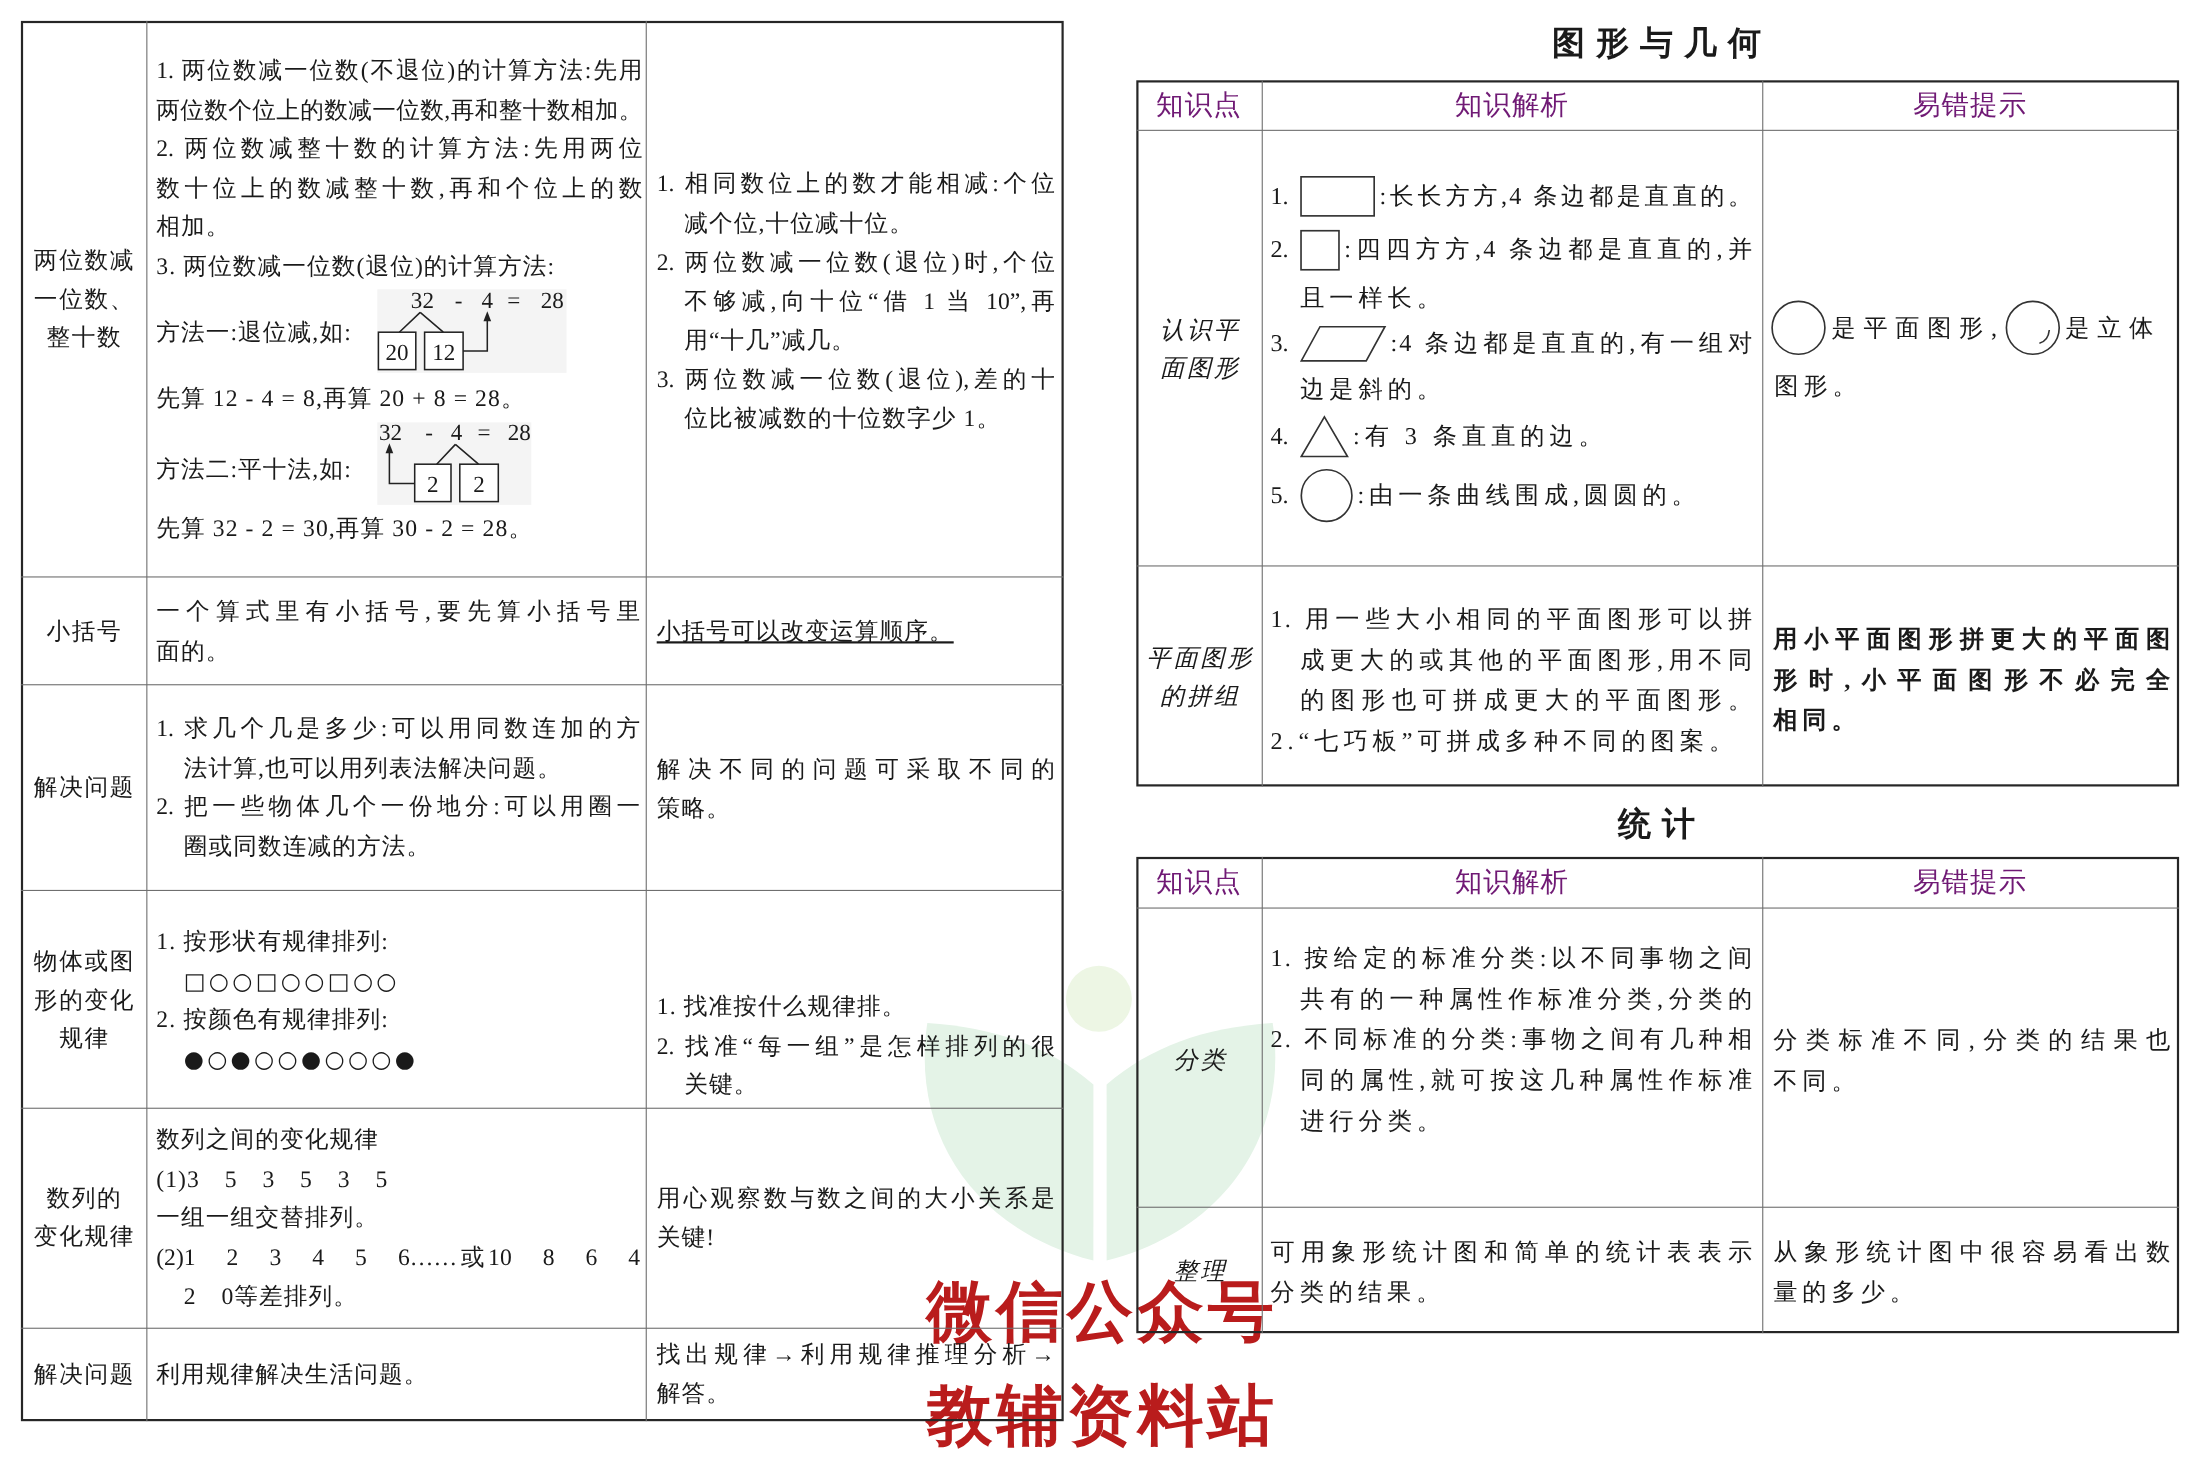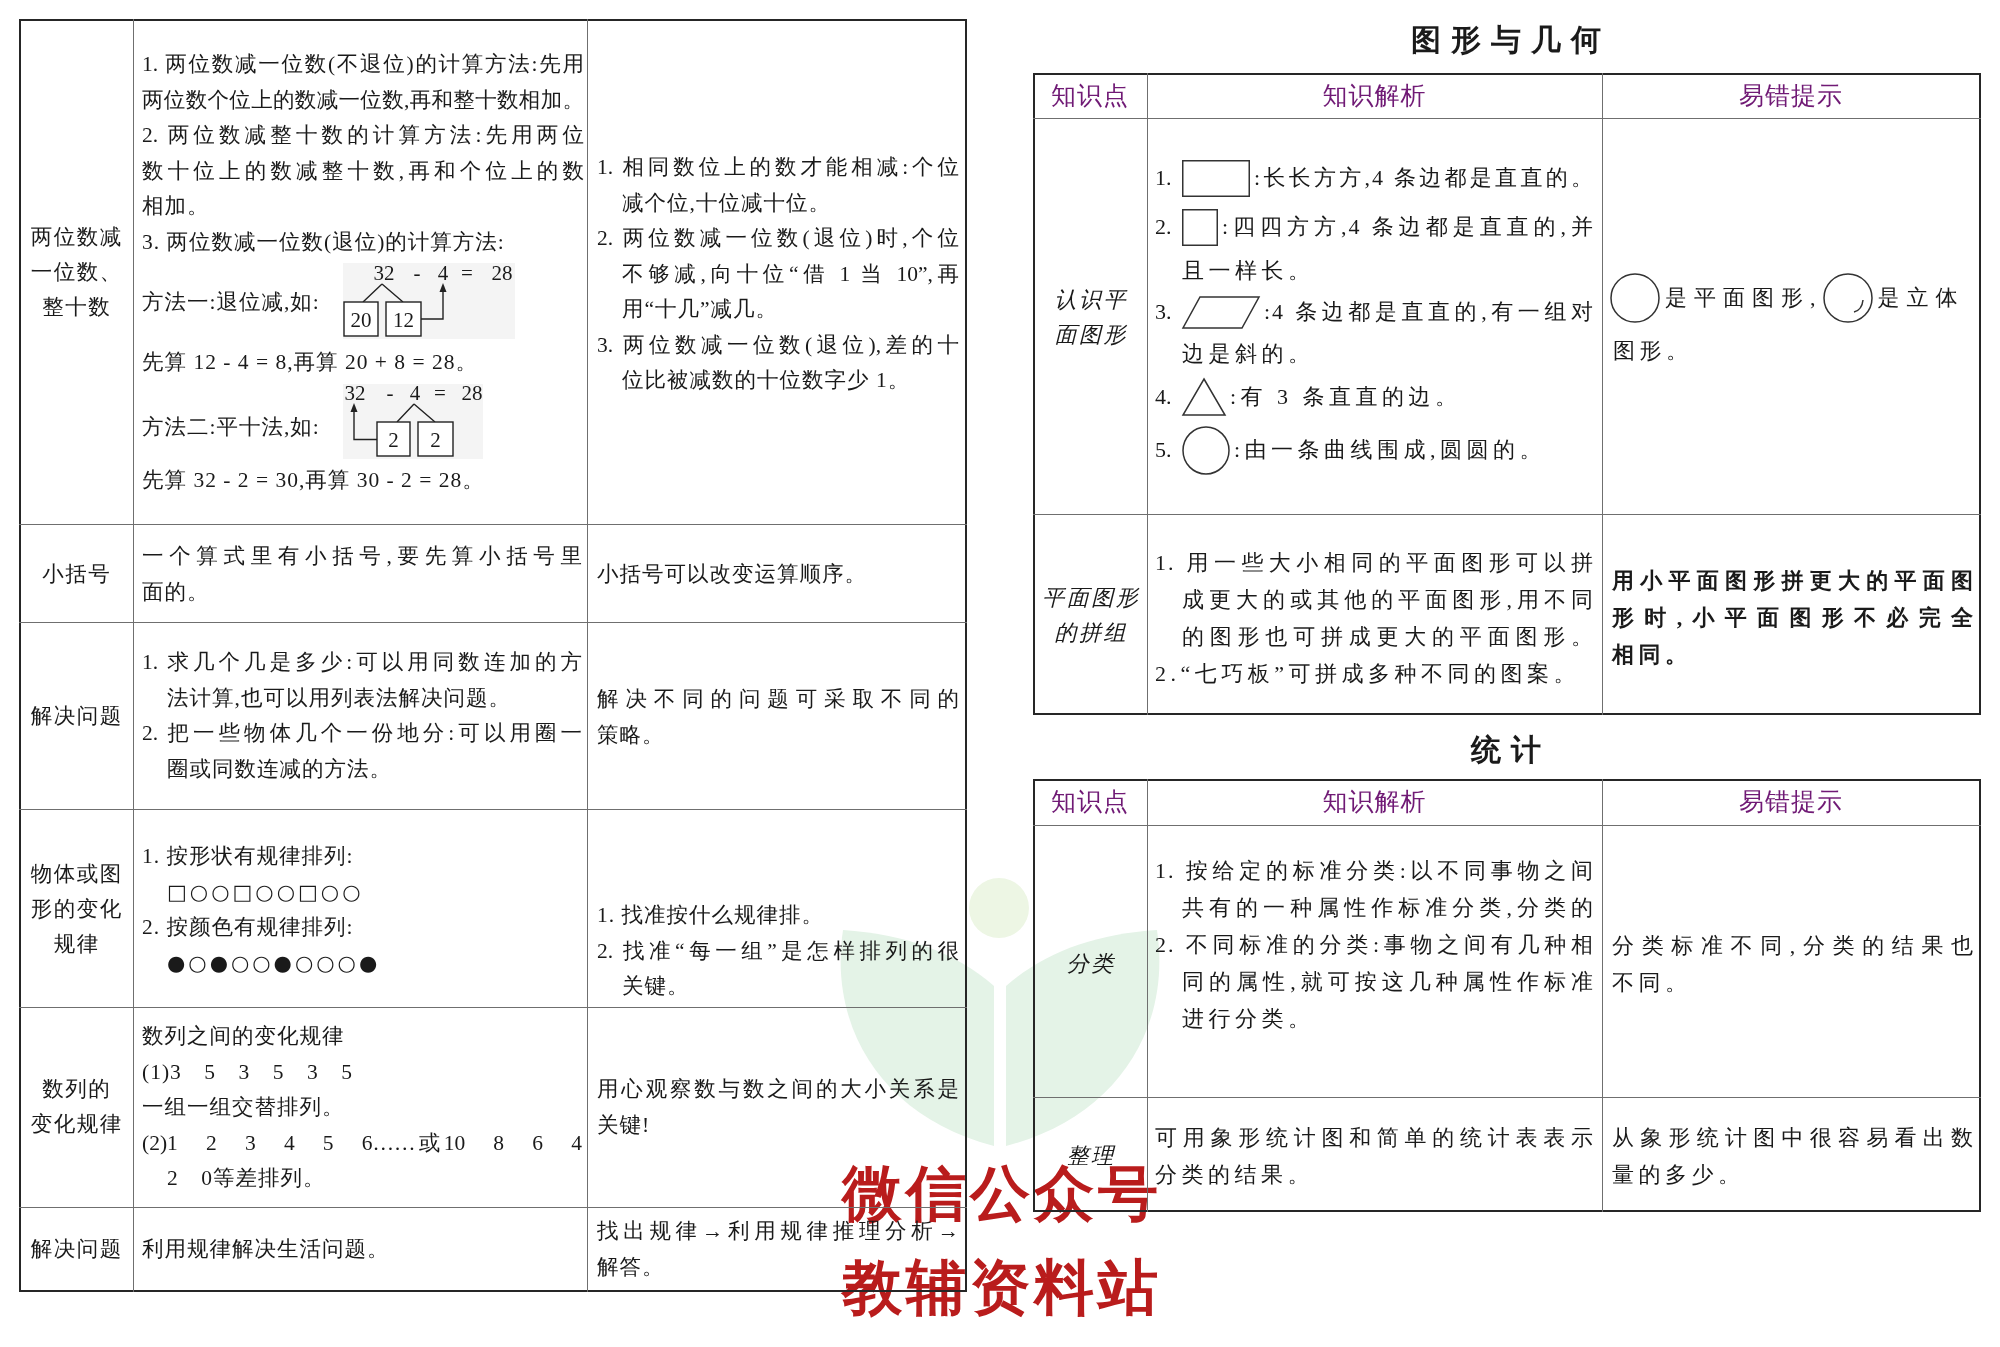--- a/index.html
+++ b/index.html
@@ -139,21 +139,21 @@
       <div class="ln ind">位比被减数的十位数字少 1。</div>
     </div>
 
     <div class="cell topic" style="left:19px;top:557px;width:114px;">
       <div class="ln">小括号</div>
     </div>
     <div class="cell" style="left:142px;top:539px;width:440px;">
       <div class="ln j">一个算式里有小括号,要先算小括号里</div>
       <div class="ln">面的。</div>
     </div>
-    <div class="cell" style="left:597px;top:557px;width:362px;">
+    <div class="cell" style="left:597px;top:557px;width:362px;text-decoration:underline;">
       <div class="ln">小括号可以改变运算顺序。</div>
     </div>
 
     <div class="cell topic" style="left:19px;top:699px;width:114px;">
       <div class="ln">解决问题</div>
     </div>
     <div class="cell" style="left:142px;top:645px;width:440px;">
       <div class="ln j">1. 求几个几是多少:可以用同数连加的方</div>
       <div class="ln ind">法计算,也可以用列表法解决问题。</div>
       <div class="ln j">2. 把一些物体几个一份地分:可以用圈一</div>

